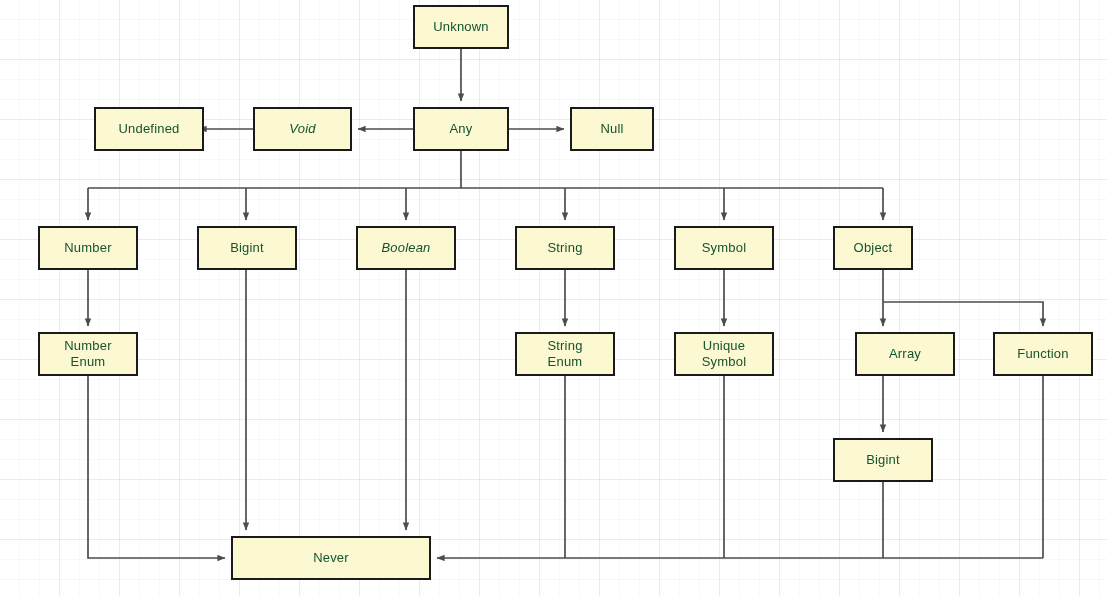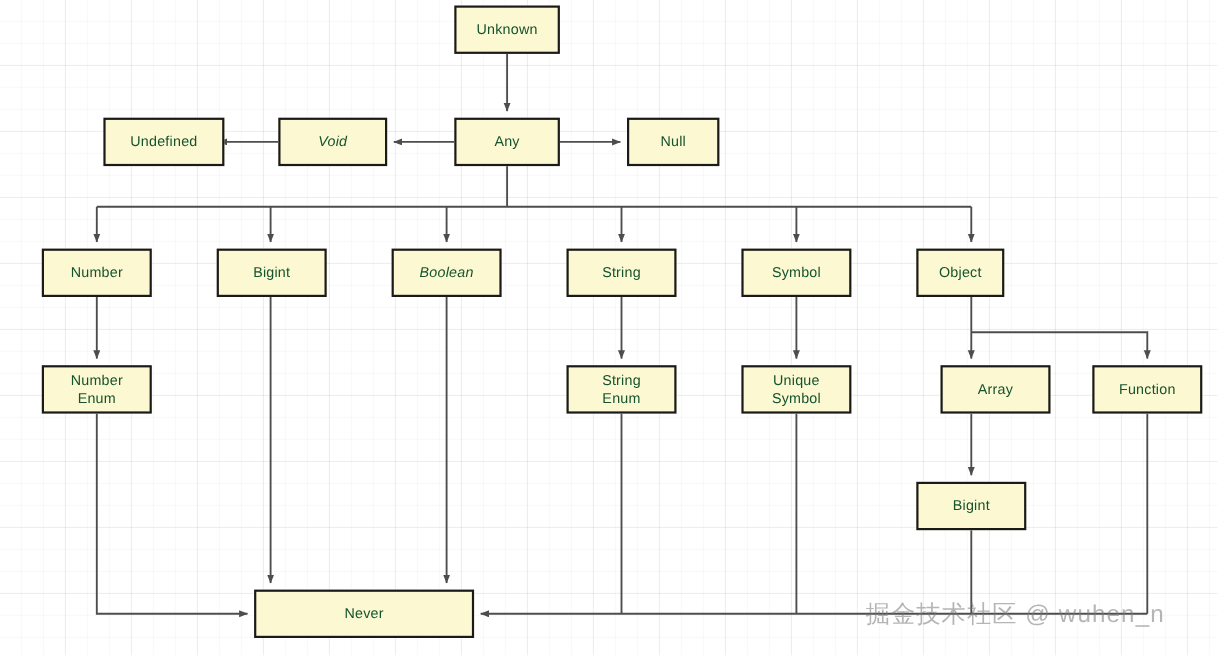--- a/index.html
+++ b/index.html
@@ -134,14 +134,13 @@
       <div class="node" style="left: 515px; top: 332px; width: 100px; height: 44px;">String
 Enum</div>
       <div class="node" style="left: 674px; top: 332px; width: 100px; height: 44px;">Unique
 Symbol</div>
       <div class="node" style="left: 815px; top: 332px; width: 100px; height: 44px; margin-left: 40px;">Array</div>
       <div class="node" style="left: 993px; top: 332px; width: 100px; height: 44px;">Function</div>
       <div class="node" style="left: 833px; top: 438px; width: 100px; height: 44px;">Bigint</div>
       <div class="node" style="left: 231px; top: 536px; width: 200px; height: 44px;">Never</div>
     </div>
 
-  <div class="watermark">掘金技术社区 @ wuhen_n</div>
 </div>
 
 </body></html>

